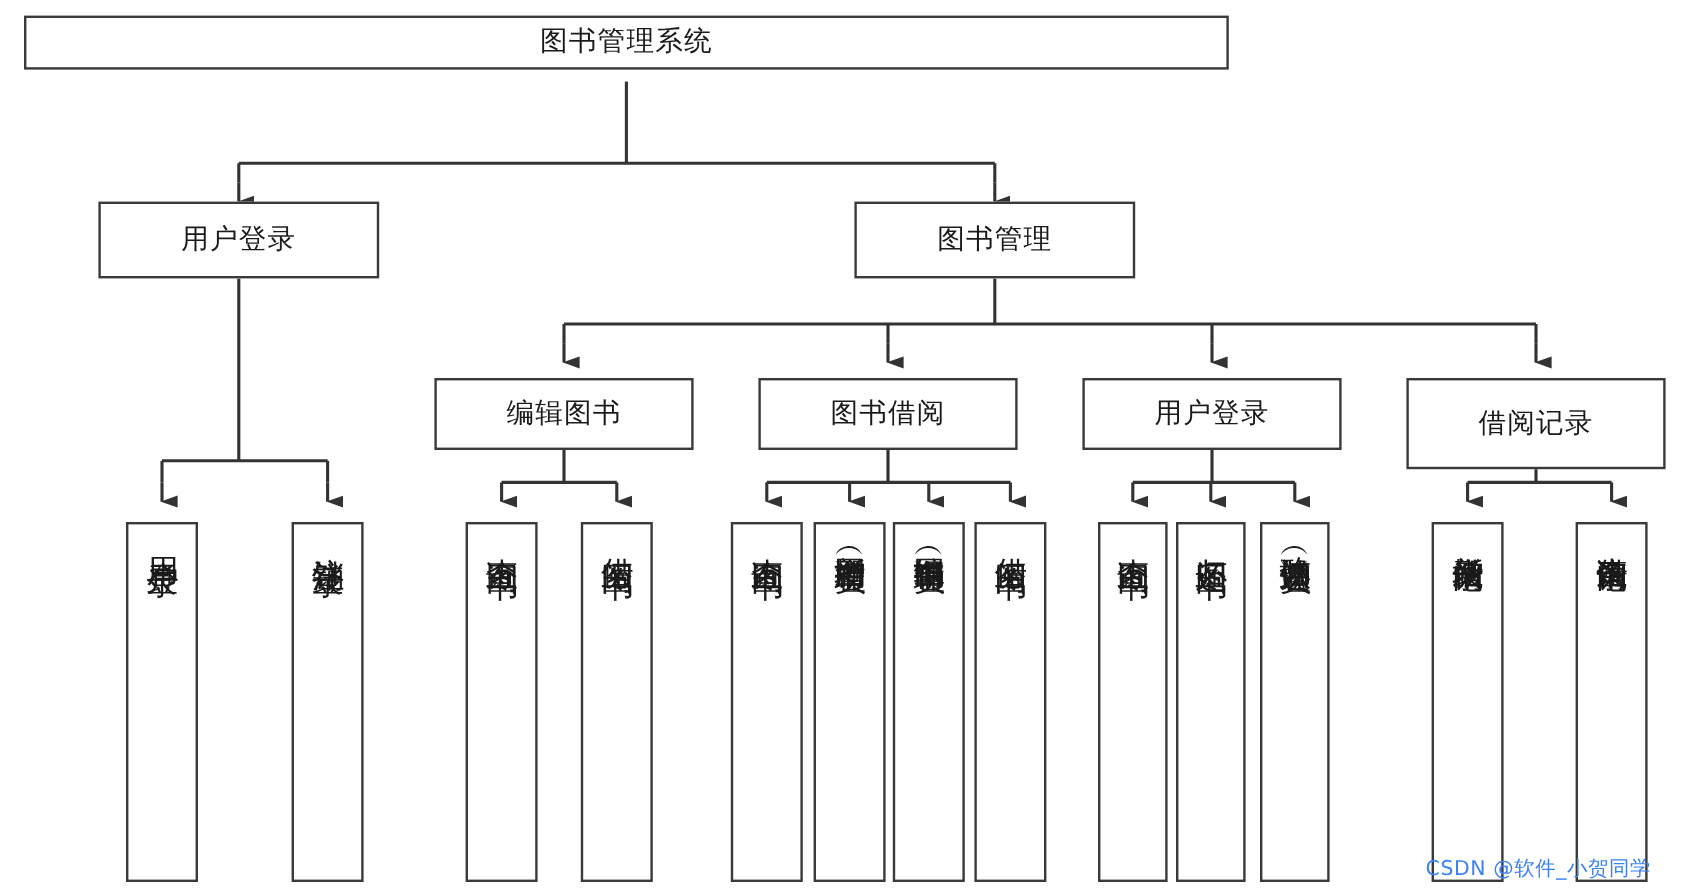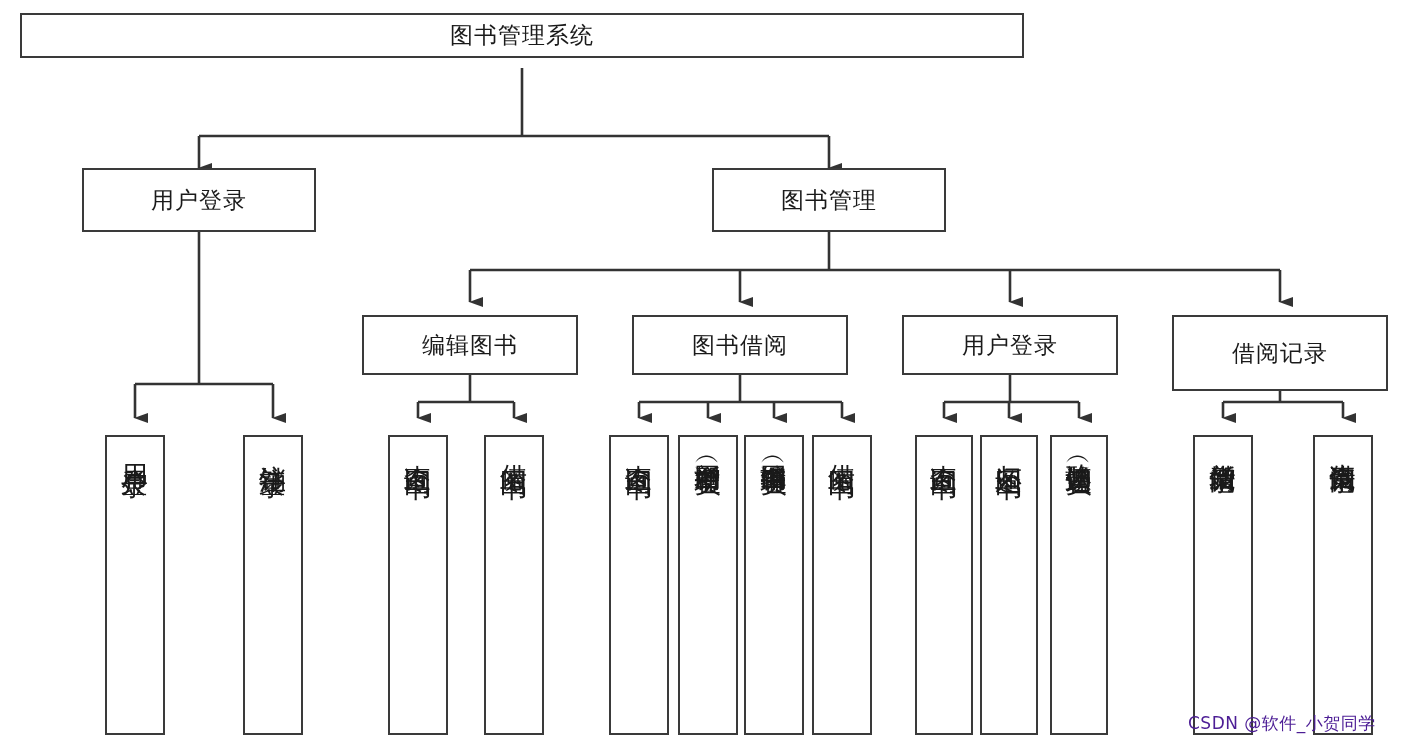--- a/index.html
+++ b/index.html
@@ -55,21 +55,21 @@
   }
   .node.vert.tall-text .label {
     font-size: 26px;
     letter-spacing: 1px;
   }
   #watermark {
     position: absolute;
     left: 1188px;
     top: 712px;
     font-size: 17px;
-    color: #4c1d95;
+    color: #3b82f6;
     letter-spacing: 0.5px;
     white-space: nowrap;
     font-family: "DejaVu Sans", "Liberation Sans", sans-serif;
     text-align: center;
   }
 </style>
 </head>
 <body>
 
 <div id="canvas">

